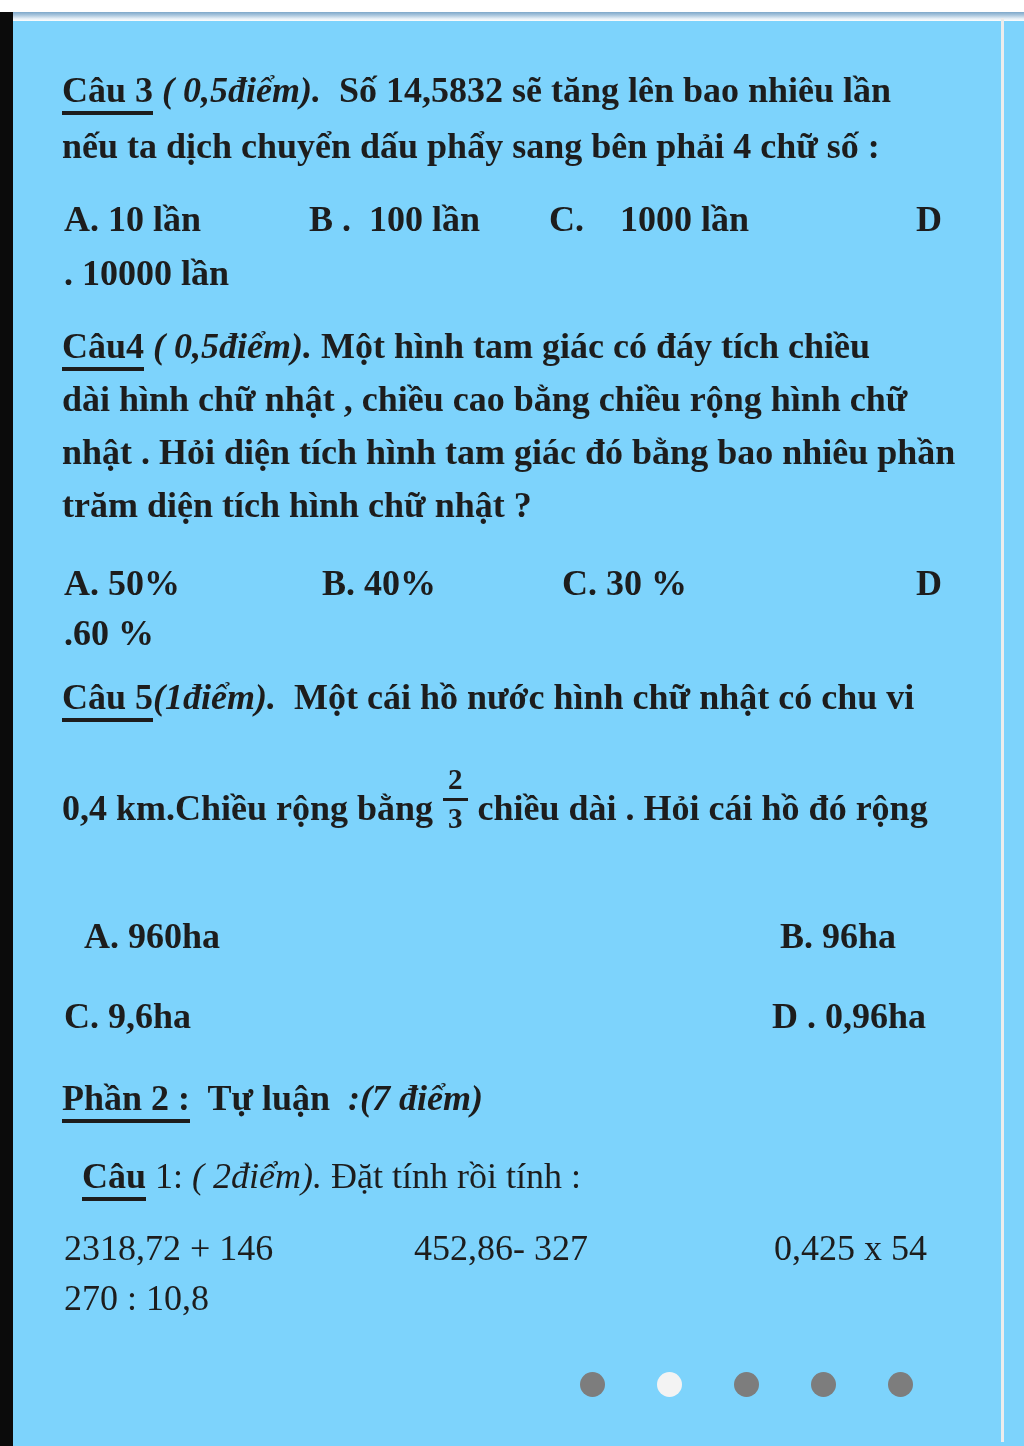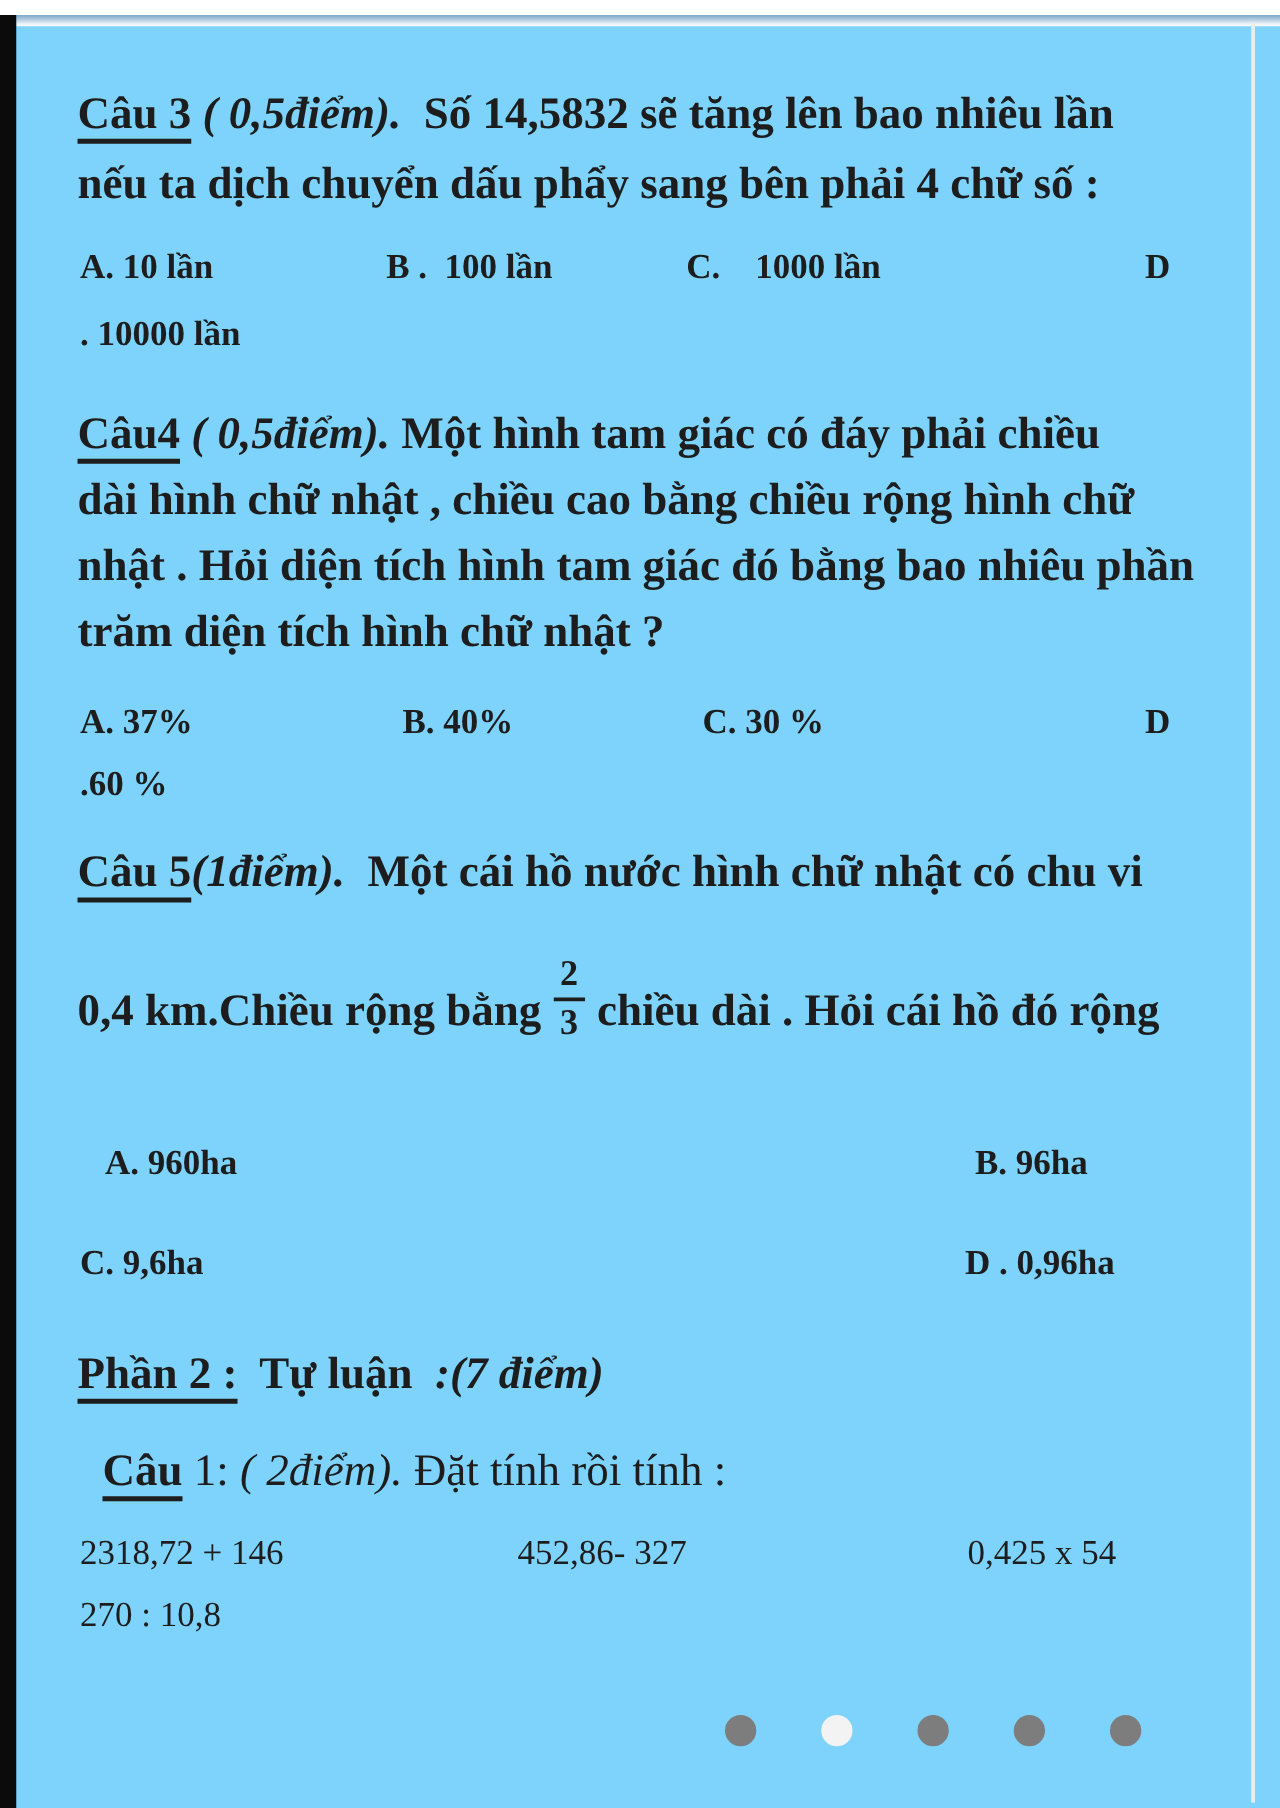--- a/index.html
+++ b/index.html
@@ -27,21 +27,21 @@
   }
   .bottom-dashes {
     position: absolute; left: 13px; right: 0; top: 1440px; height: 5px;
     background: repeating-linear-gradient(to right, #1f1f1f 0 9px, #f6f6f6 9px 13px);
   }
   .line {
     position: absolute; left: 62px;
     font-size: 36px; line-height: 52px; font-weight: bold;
     white-space: pre;
   }
-  .opt { position: absolute; font-size: 28px; font-weight: bold; white-space: pre; }
+  .opt { position: absolute; font-size: 36px; font-weight: bold; white-space: pre; }
   .u  { border-bottom: 4px solid #1d1d1d; padding-bottom: 1px; }
   .it { font-style: italic; }
   .rg { font-weight: normal; }
   .flexline { display: flex; align-items: flex-end; }
   .frac {
     display: inline-flex; flex-direction: column; align-items: center;
     font-size: 29px; line-height: 1.08; font-weight: bold; margin: 0 10px;
   }
   .frac .num { border-bottom: 3px solid #1d1d1d; padding: 0 5px 2px; }
   .frac .den { padding-top: 2px; }
@@ -62,26 +62,26 @@
 
   <div class="line" style="top:52px"><span class="u">Câu 3</span><span class="it"> ( 0,5điểm).</span><span>  Số 14,5832 sẽ tăng lên bao nhiêu lần</span></div>
   <div class="line" style="top:108px">nếu ta dịch chuyển dấu phẩy sang bên phải 4 chữ số :</div>
 
   <span class="opt" style="left:64px;  top:186px">A. 10 lần</span>
   <span class="opt" style="left:309px; top:186px">B .  100 lần</span>
   <span class="opt" style="left:549px; top:186px">C.    1000 lần</span>
   <span class="opt" style="left:916px; top:186px">D</span>
   <span class="opt" style="left:64px;  top:240px">. 10000 lần</span>
 
-  <div class="line" style="top:308px"><span class="u">Câu4</span><span class="it"> ( 0,5điểm).</span><span> Một hình tam giác có đáy phải chiều</span></div>
+  <div class="line" style="top:308px"><span class="u">Câu4</span><span class="it"> ( 0,5điểm).</span><span> Một hình tam giác có đáy tích chiều</span></div>
   <div class="line" style="top:361px">dài hình chữ nhật , chiều cao bằng chiều rộng hình chữ</div>
   <div class="line" style="top:414px">nhật . Hỏi diện tích hình tam giác đó bằng bao nhiêu phần</div>
   <div class="line" style="top:467px">trăm diện tích hình chữ nhật ?</div>
 
-  <span class="opt" style="left:64px;  top:550px">A. 37%</span>
+  <span class="opt" style="left:64px;  top:550px">A. 50%</span>
   <span class="opt" style="left:322px; top:550px">B. 40%</span>
   <span class="opt" style="left:562px; top:550px">C. 30 %</span>
   <span class="opt" style="left:916px; top:550px">D</span>
   <span class="opt" style="left:64px;  top:600px">.60 %</span>
 
   <div class="line" style="top:659px"><span class="u">Câu 5</span><span class="it">(1điểm).</span><span>  Một cái hồ nước hình chữ nhật có chu vi</span></div>
   <div class="line flexline" style="top:722px; height:100px">
     <span>0,4 km.Chiều rộng bằng</span>
     <span class="frac"><span class="num">2</span><span class="den">3</span></span>
     <span>chiều dài . Hỏi cái hồ đó rộng</span>

